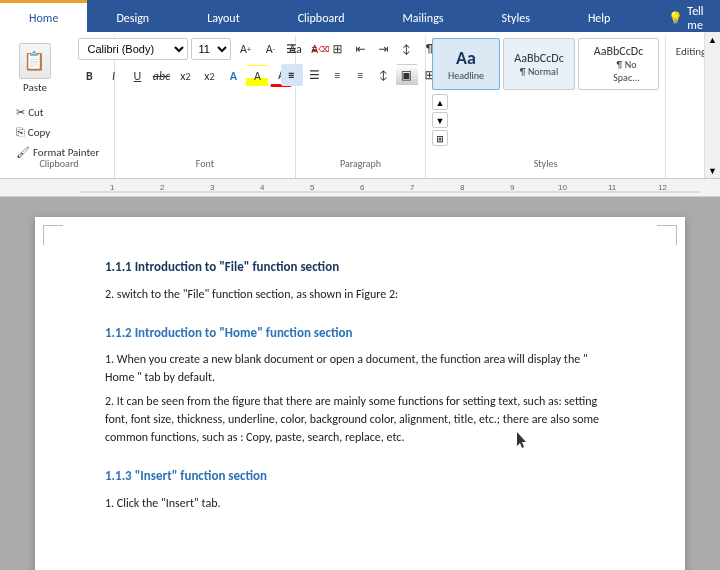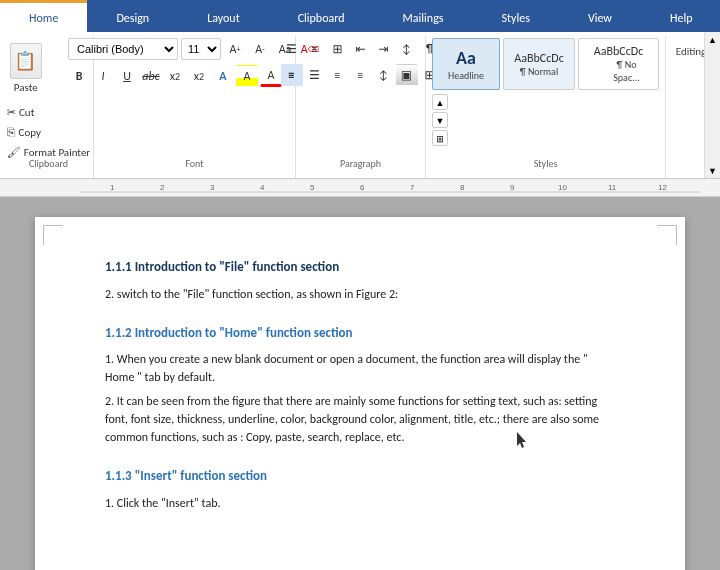--- a/index.html
+++ b/index.html
@@ -221,21 +221,20 @@
 <body>
 
 <div class="ribbon">
   <div class="ribbon-tabs">
     <div class="ribbon-tab active">Home</div>
     <div class="ribbon-tab">Design</div>
     <div class="ribbon-tab">Layout</div>
     <div class="ribbon-tab">Clipboard</div>
     <div class="ribbon-tab">Mailings</div>
     <div class="ribbon-tab">Styles</div>
-    <div class="ribbon-tab">View</div>
     <div class="ribbon-tab">Help</div>
     <div class="ribbon-tab" style="display:flex;align-items:center;gap:4px;">
       <span>💡</span>Tell me
     </div>
   </div>
 
   <div class="ribbon-body">
 
     <div class="ribbon-group clipboard-group" style="min-width:90px;">
       <div class="ribbon-group-content" style="flex-direction:row;align-items:stretch;">
@@ -255,21 +254,21 @@
           <div class="small-ribbon-btn">
             <span>🖌</span>
             <span>Format Painter</span>
           </div>
         </div>
       </div>
       <div class="ribbon-group-label">Clipboard</div>
     </div>
 
     <div class="ribbon-group" style="min-width:160px;">
-      <div class="ribbon-group-content" style="flex-direction:row;align-items:flex-start;">
+      <div class="ribbon-group-content" style="flex-direction:column;align-items:flex-start;">
         <div class="font-controls-row">
           <select class="font-select">
             <option>Calibri (Body)</option>
           </select>
           <select class="font-size-select">
             <option>11</option>
           </select>
           <div class="icon-btn" title="Increase Font Size">A<sup style="font-size:8px;">+</sup></div>
           <div class="icon-btn" title="Decrease Font Size">A<sub style="font-size:8px;">-</sub></div>
           <div class="icon-btn">Aa</div>

